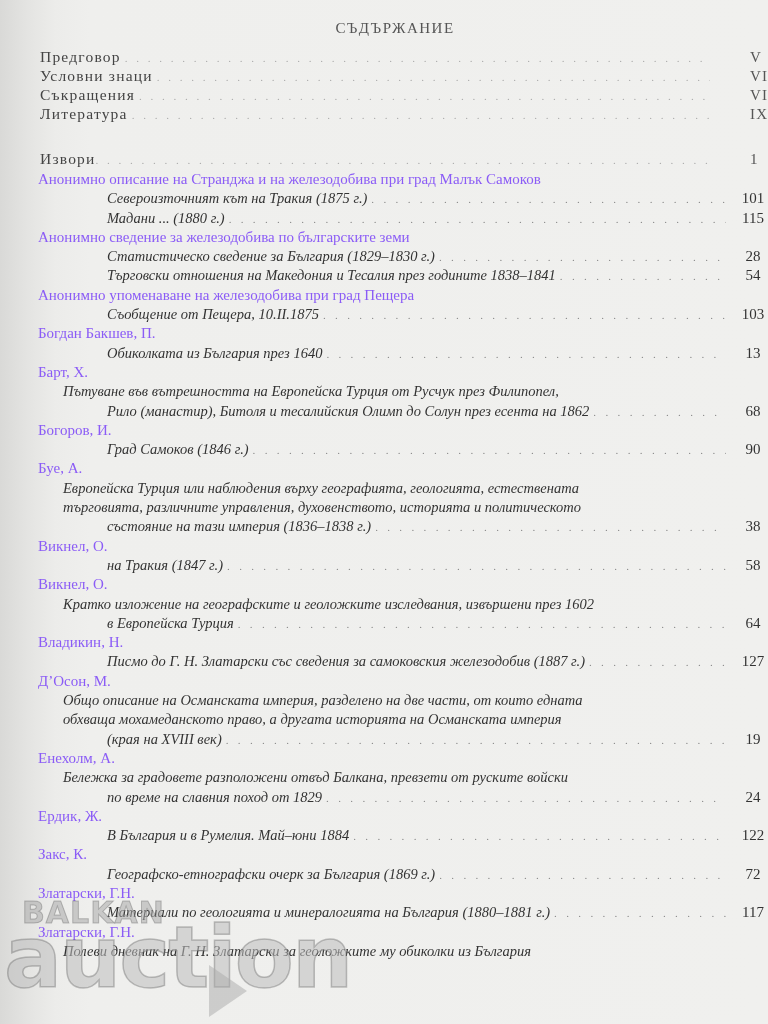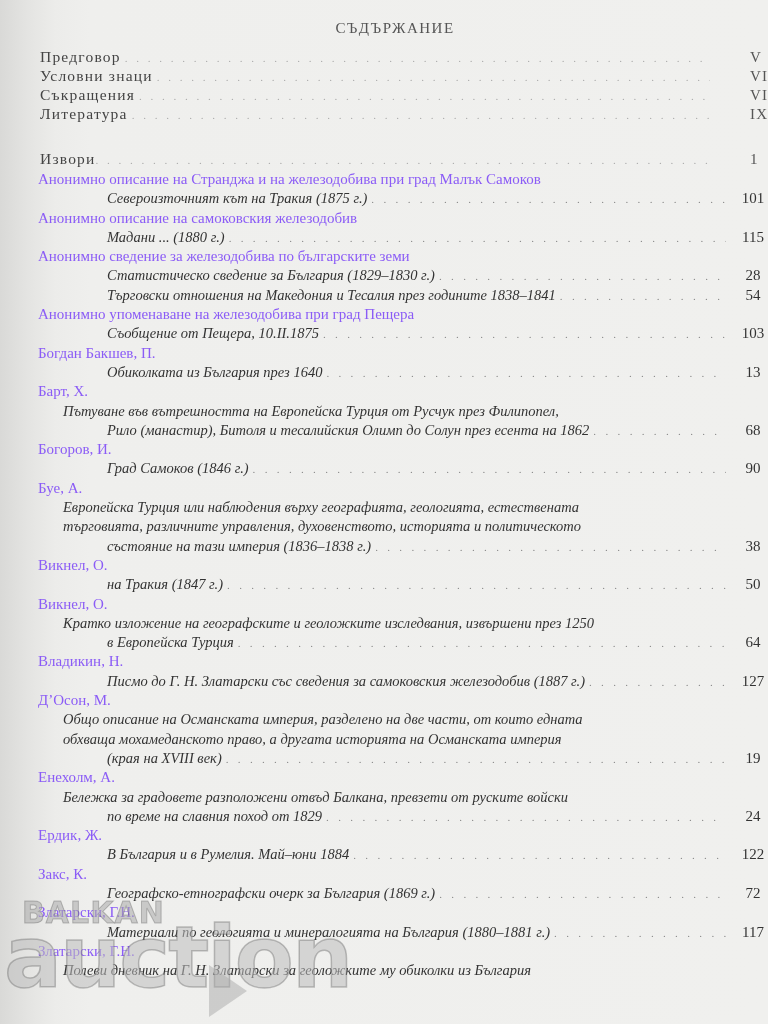--- a/index.html
+++ b/index.html
@@ -103,21 +103,20 @@
         <div class="author">Анонимно описание на Странджа и на железодобива при град Малък Самоков</div>
         <div class="work">
           <div class="line last">
             <span class="txt">Североизточният кът на Тракия (1875 г.)</span>
             <span class="dots"> . . . . . . . . . . . . . . . . . . . . . . . . . . . . . . . . . . . . . . . . . . . . . . . . . . . . . . . . . . . . . . . . . . . . . . . . . . . . . . . . . . .</span>
             <span class="pg">101</span>
           </div>
         </div>
       </div>
       <div>
-        <div class="author">Анонимно описание на самоковския железодобив</div>
         <div class="work">
           <div class="line last">
             <span class="txt">Мадани ... (1880 г.)</span>
             <span class="dots"> . . . . . . . . . . . . . . . . . . . . . . . . . . . . . . . . . . . . . . . . . . . . . . . . . . . . . . . . . . . . . . . . . . . . . . . . . . . . . . . . . . .</span>
             <span class="pg">115</span>
           </div>
         </div>
       </div>
       <div>
         <div class="author">Анонимно сведение за железодобива по българските земи</div>
@@ -190,28 +189,28 @@
             <span class="pg">38</span>
           </div>
         </div>
       </div>
       <div>
         <div class="author">Викнел, О.</div>
         <div class="work">
           <div class="line last">
             <span class="txt">на Тракия (1847 г.)</span>
             <span class="dots"> . . . . . . . . . . . . . . . . . . . . . . . . . . . . . . . . . . . . . . . . . . . . . . . . . . . . . . . . . . . . . . . . . . . . . . . . . . . . . . . . . . .</span>
-            <span class="pg">50</span>
+            <span class="pg">58</span>
           </div>
         </div>
       </div>
       <div>
         <div class="author">Викнел, О.</div>
         <div class="work">
-          <div class="line">Кратко изложение на географските и геоложките изследвания, извършени през 1250</div>
+          <div class="line">Кратко изложение на географските и геоложките изследвания, извършени през 1602</div>
           <div class="line last">
             <span class="txt">в Европейска Турция</span>
             <span class="dots"> . . . . . . . . . . . . . . . . . . . . . . . . . . . . . . . . . . . . . . . . . . . . . . . . . . . . . . . . . . . . . . . . . . . . . . . . . . . . . . . . . . .</span>
             <span class="pg">64</span>
           </div>
         </div>
       </div>
       <div>
         <div class="author">Владикин, Н.</div>
         <div class="work">

